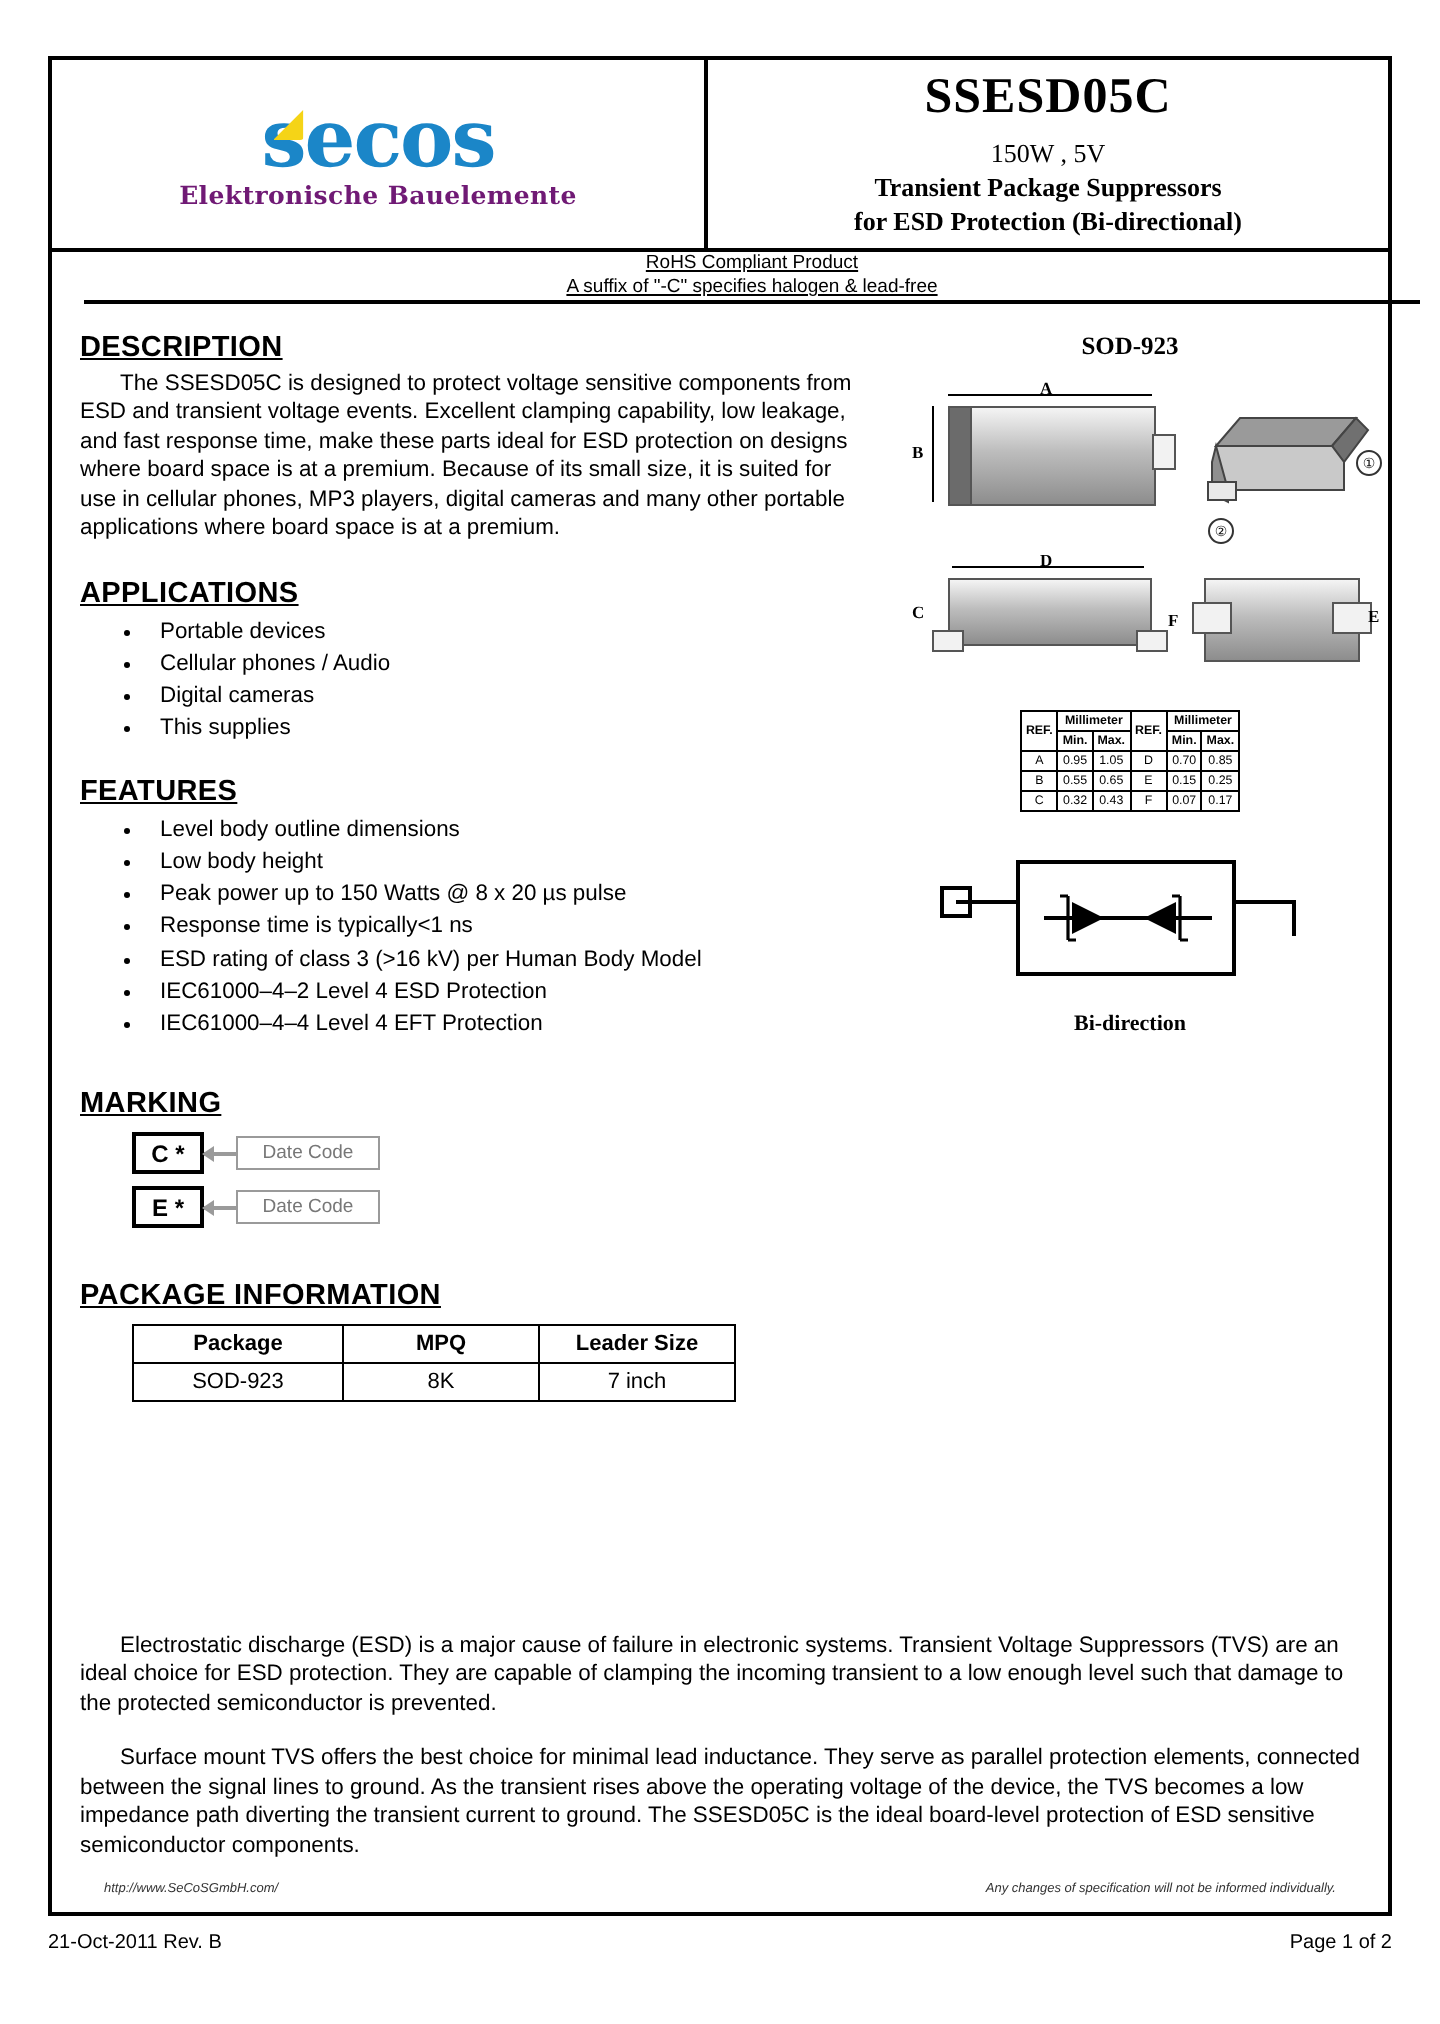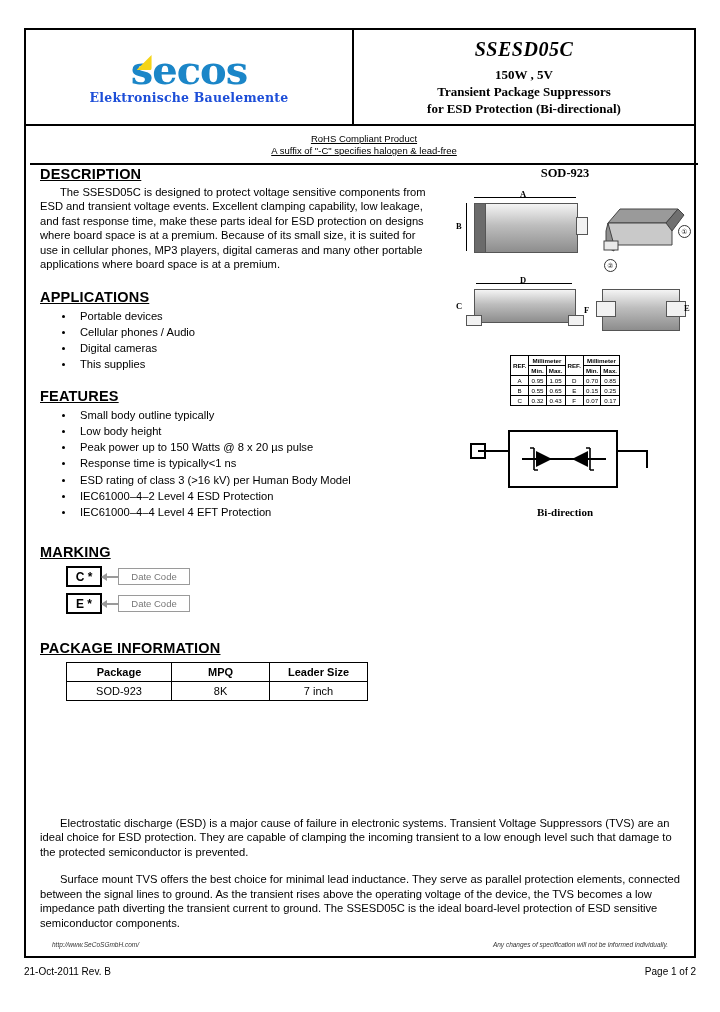--- a/index.html
+++ b/index.html
@@ -8,28 +8,28 @@
   .frame{position:absolute;left:24px;top:28px;width:672px;height:930px;border:2px solid #000;box-sizing:border-box;}
 
   
   .hdr{position:absolute;left:0;top:0;width:100%;height:96px;border-bottom:2px solid #000;box-sizing:border-box;display:flex;}
   .hdr-left{width:328px;border-right:2px solid #000;box-sizing:border-box;display:flex;flex-direction:column;align-items:center;justify-content:center;}
   .hdr-right{flex:1;display:flex;flex-direction:column;align-items:center;justify-content:center;font-family:"Liberation Serif",serif;}
   .logo-wrap{position:relative;display:flex;flex-direction:column;align-items:center;margin-top:2px;}
   .logo-text{font-family:"DejaVu Serif",serif;font-weight:bold;font-size:40px;letter-spacing:-1px;color:#1b86c8;line-height:.95;position:relative;}
   .logo-pie{position:absolute;left:47px;top:4px;width:15px;height:15px;background:#f5d417;
             clip-path:polygon(0 100%,100% 100%,100% 0);border-radius:0 0 2px 0;transform:rotate(0deg);}
-  .logo-sub{font-family:"DejaVu Serif",serif;font-weight:bold;font-size:12.5px;color:#1d4ed8;margin-top:1px;letter-spacing:.2px;}
-  .t1{font-size:20px;font-weight:bold;letter-spacing:.5px;font-style:italic;}
-  .t2{font-size:13px;font-weight:bold;margin-top:6px;}
+  .logo-sub{font-family:"DejaVu Serif",serif;font-weight:bold;font-size:12.5px;color:#701a75;margin-top:1px;letter-spacing:.2px;}
+  .t1{font-size:25px;font-weight:bold;letter-spacing:.5px;}
+  .t2{font-size:13px;font-weight:normal;margin-top:6px;}
   .t3{font-size:13px;font-weight:bold;margin-top:1px;}
   .t4{font-size:13px;font-weight:bold;margin-top:1px;}
 
   
-  .rohs{position:absolute;left:4px;top:96px;width:100%;height:39px;border-bottom:2px solid #000;box-sizing:border-box;
+  .rohs{position:absolute;left:16px;top:96px;width:100%;height:26px;border-bottom:2px solid #000;box-sizing:border-box;
         display:flex;flex-direction:column;align-items:center;justify-content:center;}
   .rohs div{font-size:9.5px;text-decoration:underline;line-height:1.25;}
 
   
   .body{position:absolute;left:0;top:126px;width:100%;bottom:0;}
   .left-col{position:absolute;left:14px;top:10px;width:396px;}
   .right-col{position:absolute;left:410px;top:10px;width:258px;}
 
   h2.sec{font-size:14.5px;font-weight:bold;margin:0 0 3px 0;letter-spacing:.2px;text-decoration:underline;}
   .para{font-size:11.2px;line-height:1.29;text-align:left;margin:0;}
@@ -126,21 +126,21 @@
         <ul class="bl">
           <li>Portable devices</li>
           <li>Cellular phones / Audio</li>
           <li>Digital cameras</li>
           <li>This supplies</li>
         </ul>
 
         <div class="gap-b"></div>
         <h2 class="sec">FEATURES</h2>
         <ul class="bl">
-          <li>Small body outline typically</li>
+          <li>Level body outline dimensions</li>
           <li>Low body height</li>
           <li>Peak power up to 150 Watts @ 8 x 20 µs pulse</li>
           <li>Response time is typically&lt;1 ns</li>
           <li>ESD rating of class 3 (&gt;16 kV) per Human Body Model</li>
           <li>IEC61000–4–2 Level 4 ESD Protection</li>
           <li>IEC61000–4–4 Level 4 EFT Protection</li>
         </ul>
 
         <div style="height:24px"></div>
         <h2 class="sec">MARKING</h2>

